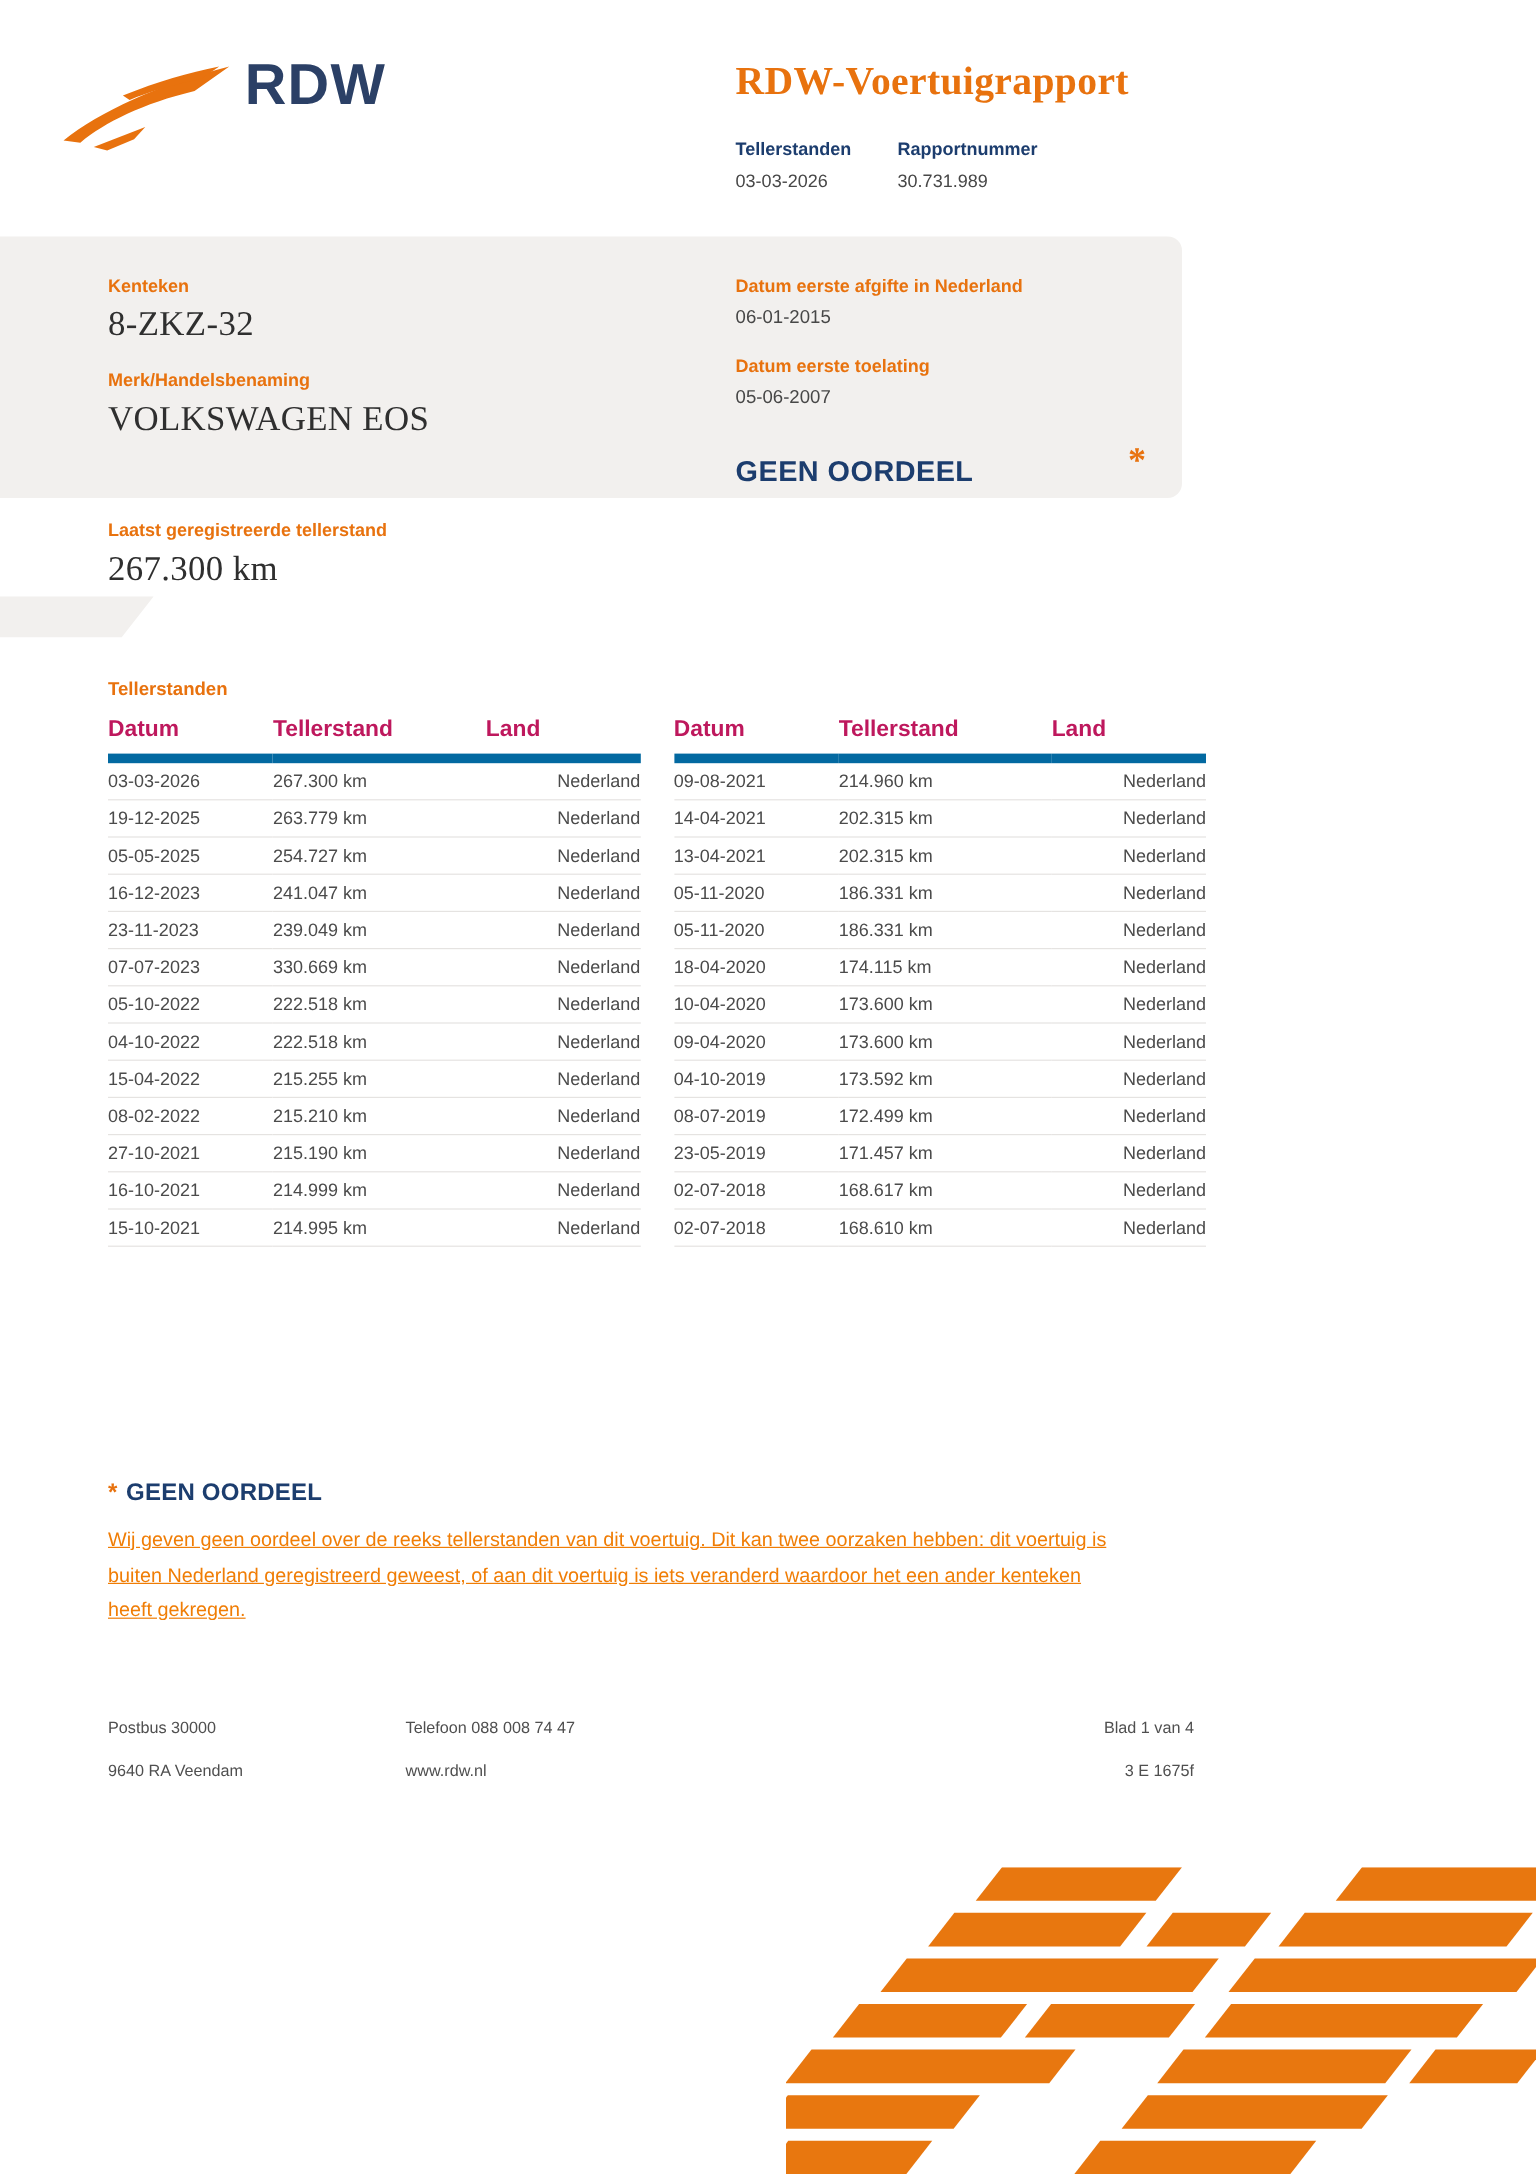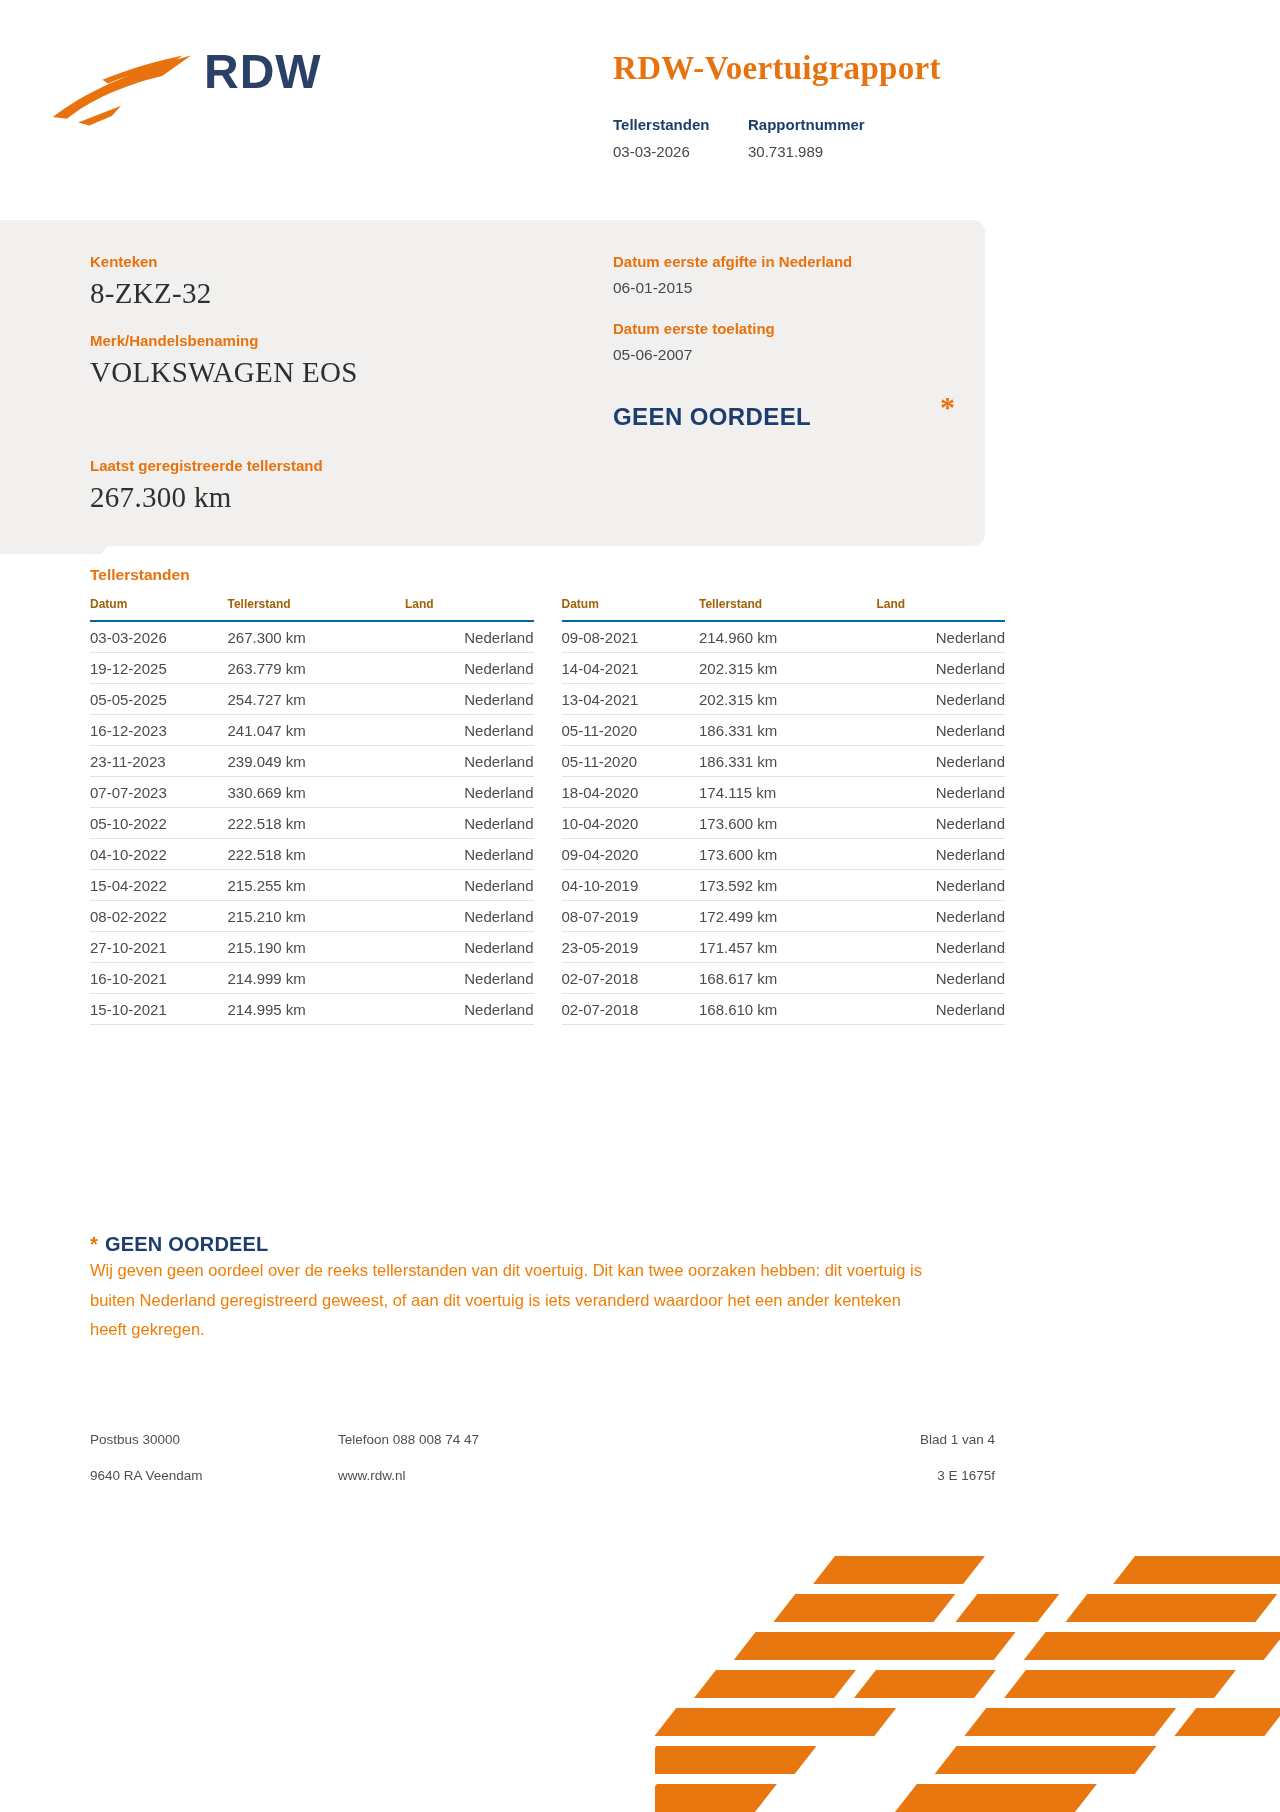--- a/index.html
+++ b/index.html
@@ -21,21 +21,21 @@
     font-size:33px; color:#E8720E; letter-spacing:0.3px;
   }
   .report-meta { position:absolute; left:613px; top:116px; display:flex; }
   .meta-col { width:135px; }
   .meta-col + .meta-col { width:auto; }
   .meta-label { font-size:15px; font-weight:bold; color:#1C3D6E; }
   .meta-value { margin-top:10px; font-size:15px; color:#474747; }
 
   
   .summary-panel {
-    position:absolute; left:0; top:220px; width:985px; height:326px;
+    position:absolute; left:0; top:197px; width:985px; height:218px;
     background:#F2F0EE; border-radius:0 12px 12px 0;
   }
   .panel-tail {
     position:absolute; left:0; top:300px; width:128px; height:34px;
     background:#F2F0EE; transform:skewX(-38deg); transform-origin:0 0;
   }
   .panel-left { position:absolute; left:90px; top:33px; }
   .panel-right { position:absolute; left:613px; top:33px; width:360px; }
   .panel-label { font-size:15px; font-weight:bold; color:#E8720E; }
   .panel-value-lg {
@@ -57,35 +57,35 @@
 
   
   .tellerstanden { position:absolute; left:90px; top:566px; width:915px; }
   .section-title { font-size:15.5px; font-weight:bold; color:#E8720E; margin-bottom:13px; }
   .tables { display:flex; gap:28px; }
   .km-table { flex:1; border-collapse:collapse; table-layout:fixed; }
   .km-table th:nth-child(1) { width:31%; }
   .km-table th:nth-child(2) { width:40%; }
   .km-table th:nth-child(3) { width:29%; }
   .km-table th {
-    text-align:left; font-size:12px; font-weight:bold; color:#a16207;
-    padding:0 0 9px 0; border-bottom:2px solid #0369a1;
+    text-align:left; font-size:19px; font-weight:bold; color:#be185d;
+    padding:0 0 9px 0; border-bottom:8px solid #0369a1;
   }
   .km-table th:last-child { text-align:left; }
   .km-table td {
     font-size:15px; color:#4B4B4B; padding:7px 0 6px;
     border-bottom:1px solid #E5E3E1; line-height:17px;
   }
   .km-table td:last-child { text-align:right; }
 
   
   .note { position:absolute; left:90px; top:1233px; width:845px; }
   .note-title { font-size:20px; font-weight:bold; color:#1C3D6E; letter-spacing:0.2px; }
   .note-title .asterisk { color:#E8720E; margin-right:7px; font-weight:bold; }
-  .note-body { font-size:16.5px; line-height:1.8; color:#F07D05; }
+  .note-body { margin-top:13px; font-size:16.5px; line-height:1.8; color:#F07D05;text-decoration:underline; }
 
   
   .footer { position:absolute; left:90px; top:1432px; width:905px; font-size:13.5px; color:#4F4F4F; }
   .footer-row { display:flex; margin-bottom:21px; }
   .fc1 { width:248px; }
   .fc2 { flex:1; }
   .fc3 { width:220px; text-align:right; }
 
   
   .bottom-graphic { position:absolute; left:655px; top:1556px; }

